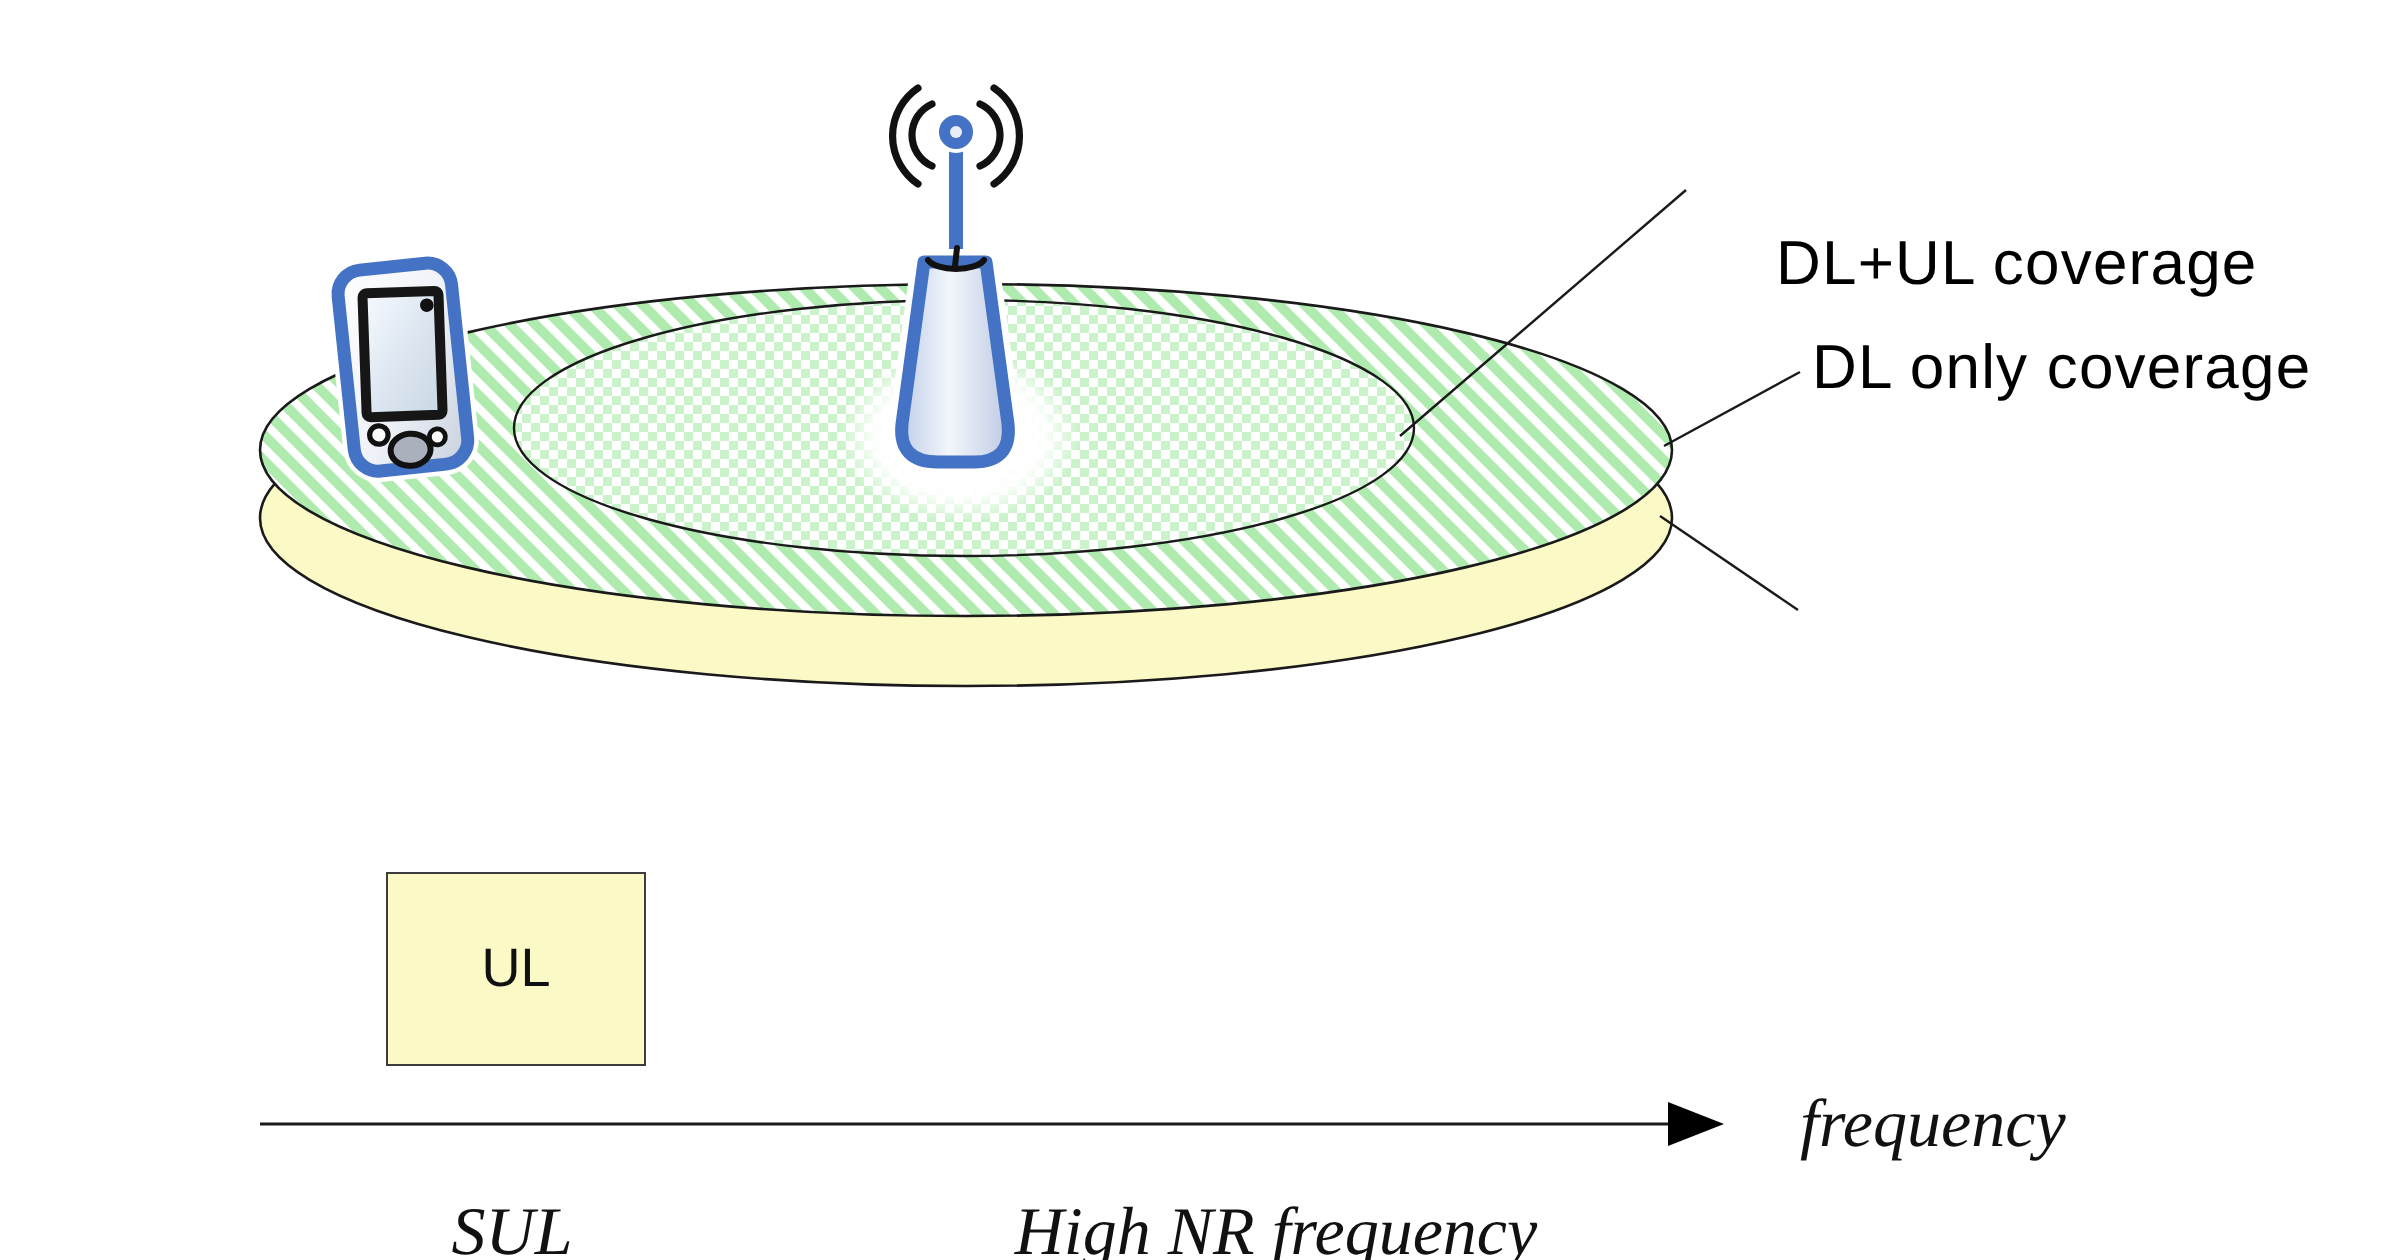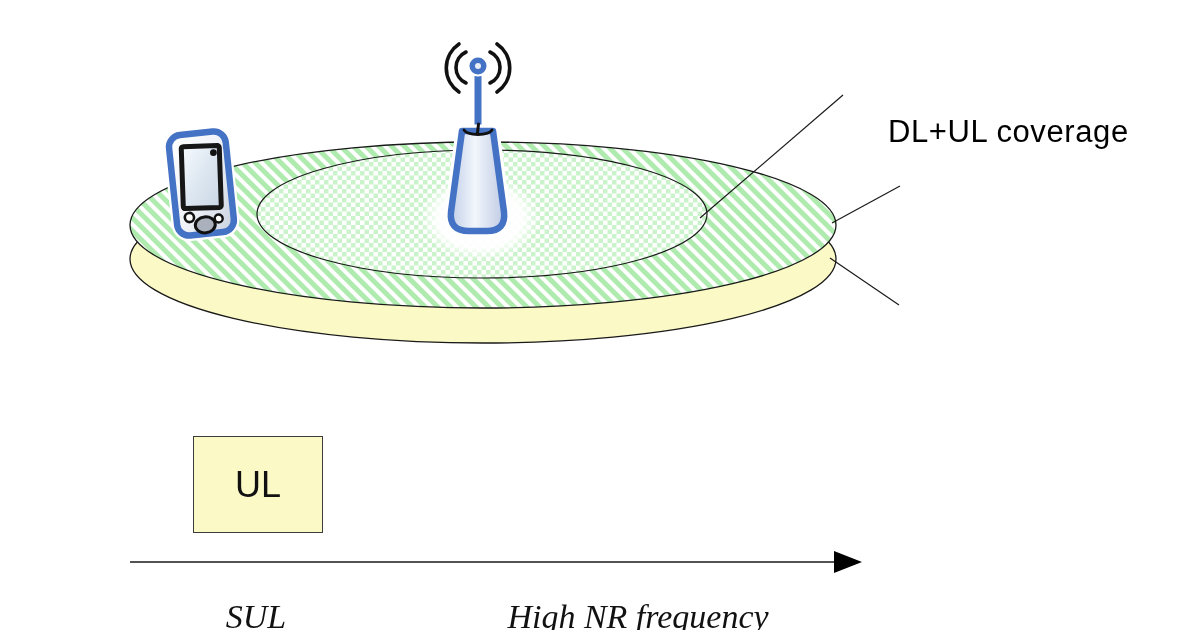--- a/index.html
+++ b/index.html
@@ -18,21 +18,21 @@
     letter-spacing:.6px;
     color:#000;
     white-space:nowrap;
     line-height:34px;
   }
   .band{
     position:absolute;
     border:1px solid #3c3c3c;
     display:flex;align-items:center;justify-content:center;
     font-family:"Liberation Sans",sans-serif;
-    font-size:36px;
+    font-size:27px;
     color:#111;
     white-space:nowrap;
   }
   #band-ul{
     left:193px;top:436px;width:128px;height:95px;
     background:#FBF9C6;
   }
   #band-dlul{
     left:478px;top:435px;width:319px;height:97px;
     background-color:#ffffff;
@@ -136,19 +136,21 @@
       <line x1="478.5" y1="124" x2="477.5" y2="133" stroke="#111" stroke-width="3" stroke-linecap="round"></line>
     </g>
 
     <g>
       <line x1="130" y1="562" x2="836" y2="562" stroke="#1a1a1a" stroke-width="1.6"></line>
       <polygon points="834,551 862,562 834,573" fill="#000"></polygon>
     </g>
   </svg>
 
   <div class="cov-label" style="left:888px;top:76px;margin-top:39px;">DL+UL coverage</div>
+  <div class="cov-label" style="left:906px;top:167px;">DL only coverage</div>
 
   <div class="band" id="band-ul">UL</div>
 
+  <div class="serif-label" id="freq-label">frequency</div>
   <div class="serif-label" id="sul-band-name">SUL</div>
   <div class="serif-label" id="nr-band-name">High NR frequency</div>
 
 </div>
 
 </body></html>

